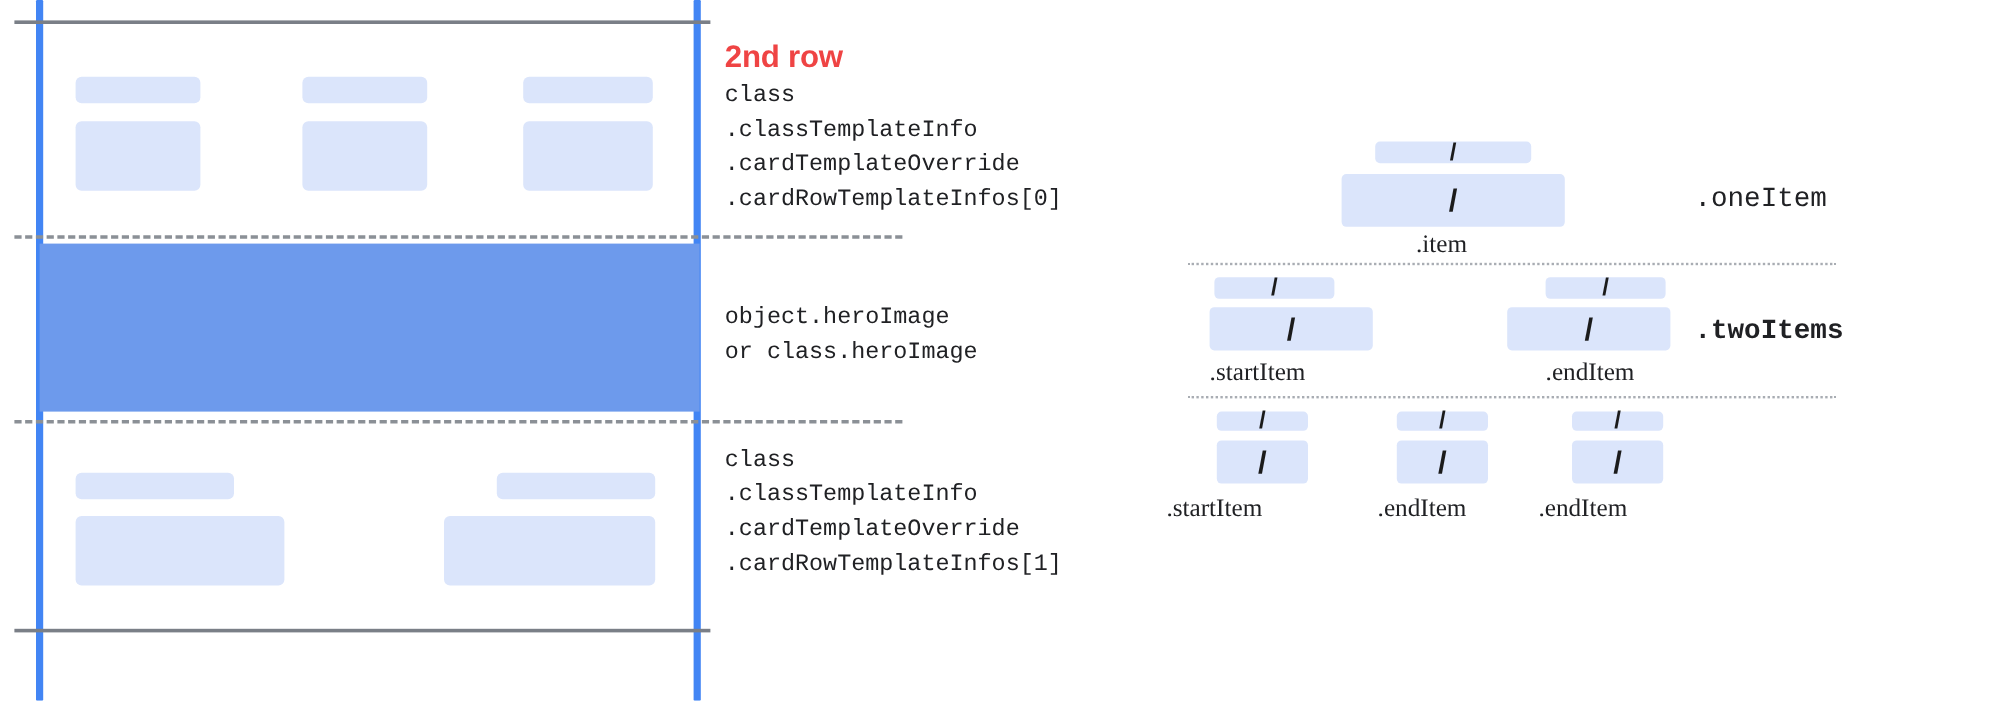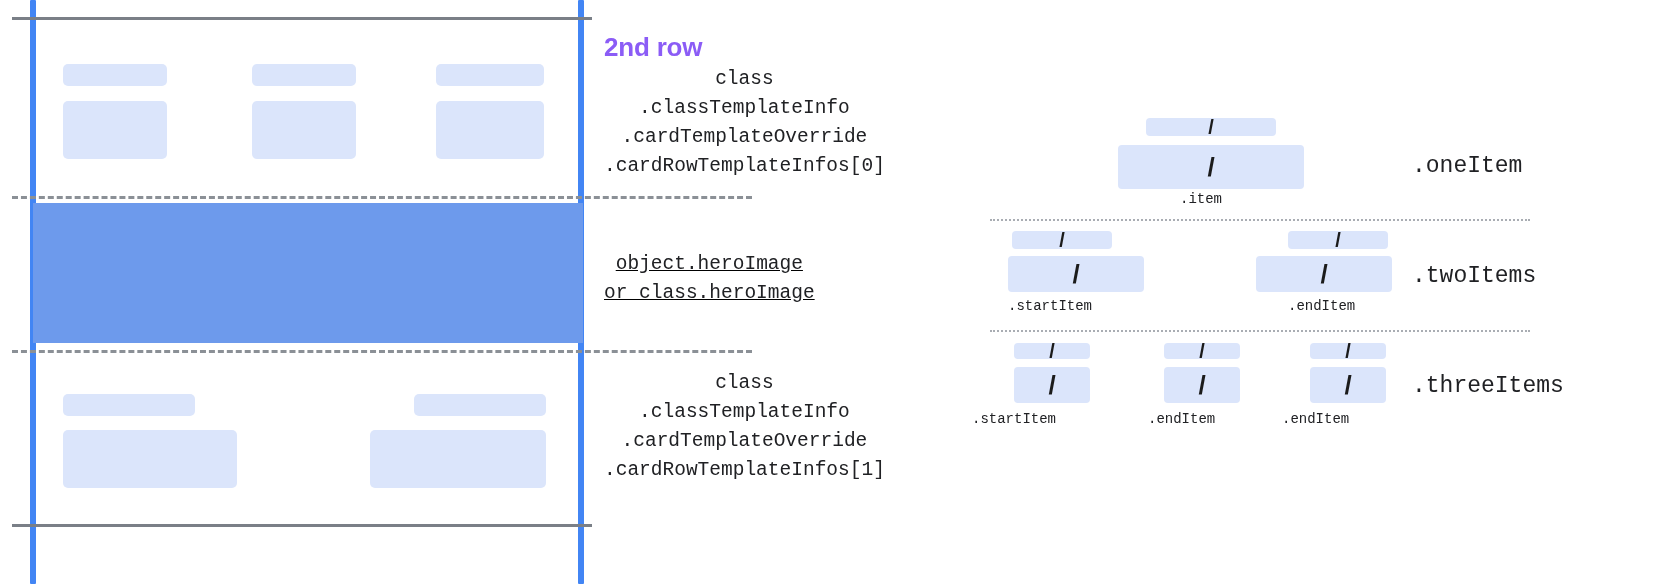--- a/index.html
+++ b/index.html
@@ -38,32 +38,31 @@
     background: #dbe5fb;
     border-radius: 5px;
   }
 
   
   .txt-col { position: absolute; left: 604px; }
   .row-title {
     font-family: "Liberation Sans", sans-serif;
     font-weight: bold;
     font-size: 26px;
-    color: #8b5cf6;
+    color: #ef4444;
     letter-spacing: -0.2px;
     line-height: 30px;
     margin-bottom: 3px;
   }
   .mono {
     font-family: "Liberation Mono", monospace;
     font-size: 19.5px;
     line-height: 29px;
     color: #202124;
     white-space: pre;
-    text-align: center;
   }
 
   
   .r-dash {
     position: absolute; height: 0;
     border-top: 2px dotted #a9adb3;
   }
   .slot {
     position: absolute;
     background: #dbe5fb;
@@ -73,22 +72,22 @@
     font-weight: bold;
     font-size: 26px;
     display: flex;
     align-items: center;
     justify-content: center;
     line-height: 1;
   }
   .slot.thin { font-size: 20px; }
   .cap {
     position: absolute;
-    font-family: Liberation Mono, monospace;
-    font-size: 14px;
+    font-family: Liberation Serif, serif;
+    font-size: 21px;
     color: #202124;
     white-space: pre;
   }
   .rlabel {
     position: absolute;
     font-family: "Liberation Mono", monospace;
     font-size: 23px;
     color: #202124;
     white-space: pre;
   }
@@ -121,21 +120,21 @@
   <div class="ph" style="left:370px; top:430px; width:176px; height:58px;"></div>
 
   <div class="txt-col" style="top:32px;">
     <div class="row-title">2nd row</div>
     <div class="mono">class
 .classTemplateInfo
 .cardTemplateOverride
 .cardRowTemplateInfos[0]</div>
   </div>
 
-  <div class="txt-col" style="top:250px;text-decoration:underline;">
+  <div class="txt-col" style="top:250px;">
     <div class="mono">object.heroImage
 or class.heroImage</div>
   </div>
 
   <div class="txt-col" style="top:369px;">
     <div class="mono">class
 .classTemplateInfo
 .cardTemplateOverride
 .cardRowTemplateInfos[1]</div>
   </div>
@@ -148,31 +147,30 @@
   <div class="r-dash" style="left:990px; top:219px; width:540px;"></div>
 
   <div class="slot thin" style="left:1012px; top:231px; width:100px; height:18px;">/</div>
   <div class="slot" style="left:1008px; top:256px; width:136px; height:36px;">/</div>
   <div class="cap" style="left:1008px; top:298px;">.startItem</div>
 
   <div class="slot thin" style="left:1288px; top:231px; width:100px; height:18px;">/</div>
   <div class="slot" style="left:1256px; top:256px; width:136px; height:36px;">/</div>
   <div class="cap" style="left:1288px; top:298px;">.endItem</div>
 
-  <div class="rlabel" style="left:1412px; top:263px;">.twoItems</div>
+  <div class="rlabel" style="left:1412px; top:263px;font-weight:bold;">.twoItems</div>
 
   <div class="r-dash" style="left:990px; top:330px; width:540px;"></div>
 
   <div class="slot thin" style="left:1014px; top:343px; width:76px; height:16px;">/</div>
   <div class="slot" style="left:1014px; top:367px; width:76px; height:36px;">/</div>
   <div class="cap" style="left:972px; top:411px;">.startItem</div>
 
   <div class="slot thin" style="left:1164px; top:343px; width:76px; height:16px;">/</div>
   <div class="slot" style="left:1164px; top:367px; width:76px; height:36px;">/</div>
   <div class="cap" style="left:1148px; top:411px;">.endItem</div>
 
   <div class="slot thin" style="left:1310px; top:343px; width:76px; height:16px;">/</div>
   <div class="slot" style="left:1310px; top:367px; width:76px; height:36px;">/</div>
   <div class="cap" style="left:1282px; top:411px;">.endItem</div>
 
-  <div class="rlabel" style="left:1412px; top:373px;">.threeItems</div>
 
 </div>
 
 </body></html>

